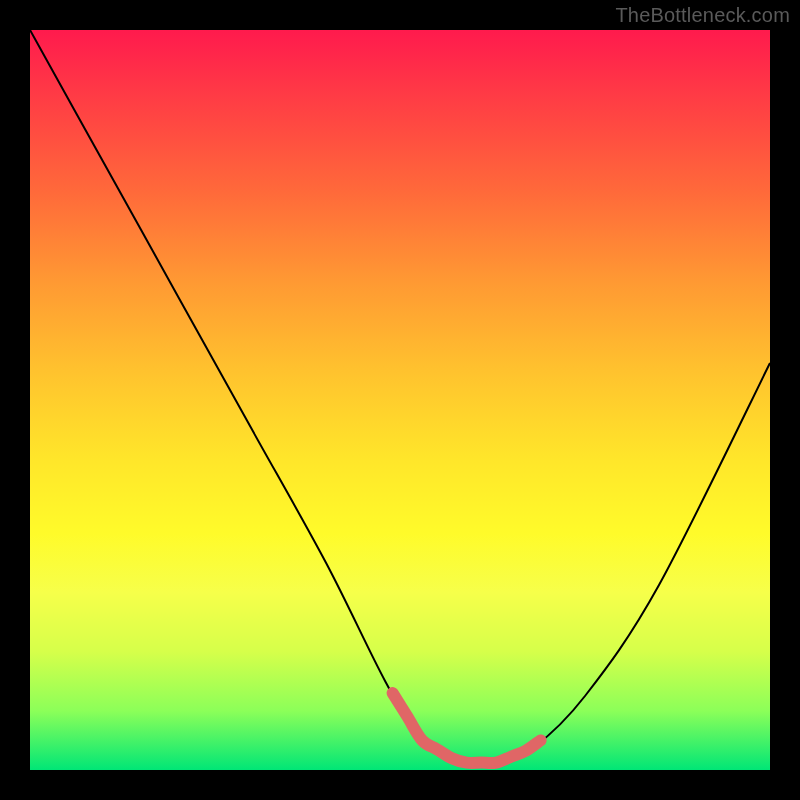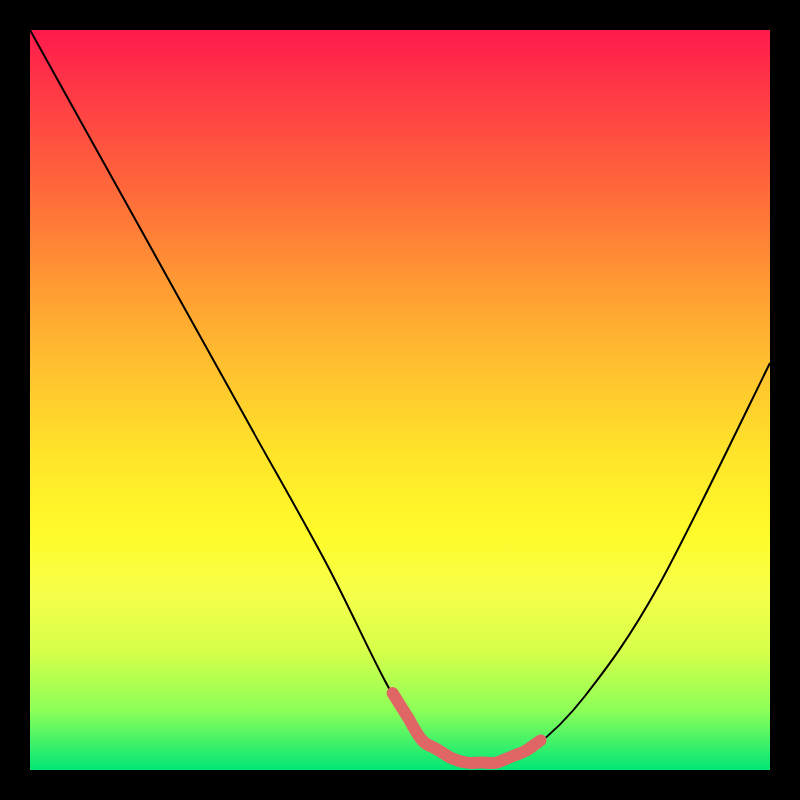--- a/index.html
+++ b/index.html
@@ -55,20 +55,21 @@
     font-family: Arial, Helvetica, sans-serif;
     font-size: 20px;
     color: #5a5a5a;
     letter-spacing: 0.2px;
   }
 </style>
 </head>
 <body>
 <div class="frame">
 
+  <div class="watermark">TheBottleneck.com</div>
 
   <div class="plot-area">
     <div class="gradient"></div>
     <svg class="curve" viewBox="0 0 740 740" preserveAspectRatio="none">
       <path id="curve-path" d="M 0.0 0.0 C 12.3 22.2, 49.3 88.8, 74.0 133.2 C 98.7 177.6, 123.3 222.0, 148.0 266.4 C 172.7 310.8, 197.3 355.2, 222.0 399.6 C 246.7 444.0, 273.8 490.9, 296.0 532.8 C 318.2 574.7, 339.2 621.6, 355.2 651.2 C 371.2 680.8, 379.9 696.8, 392.2 710.4 C 404.5 724.0, 416.9 728.9, 429.2 732.6 C 441.5 736.3, 453.9 735.1, 466.2 732.6 C 478.5 730.1, 488.4 728.9, 503.2 717.8 C 518.0 706.7, 534.0 693.1, 555.0 666.0 C 576.0 638.9, 598.2 610.5, 629.0 555.0 C 659.8 499.5, 721.5 370.0, 740.0 333.0" fill="none" stroke="#000000" stroke-width="2"></path>
       <path id="highlight-path" d="M 362.6 663.0 C 365.1 667.0, 372.5 678.8, 377.4 686.7 C 382.3 694.6, 387.3 705.0, 392.2 710.4 C 397.1 715.8, 402.1 716.3, 407.0 719.3 C 411.9 722.2, 416.9 725.9, 421.8 728.2 C 426.7 730.4, 431.7 731.9, 436.6 732.6 C 441.5 733.3, 446.5 732.6, 451.4 732.6 C 456.3 732.6, 461.3 733.6, 466.2 732.6 C 471.1 731.6, 476.1 728.7, 481.0 726.7 C 485.9 724.7, 490.9 723.5, 495.8 720.8 C 500.7 718.0, 508.1 712.1, 510.6 710.4" fill="none" stroke-linecap="round" stroke-width="12" stroke="#e06666"></path>
     </svg>
   </div>
 
 </div>

